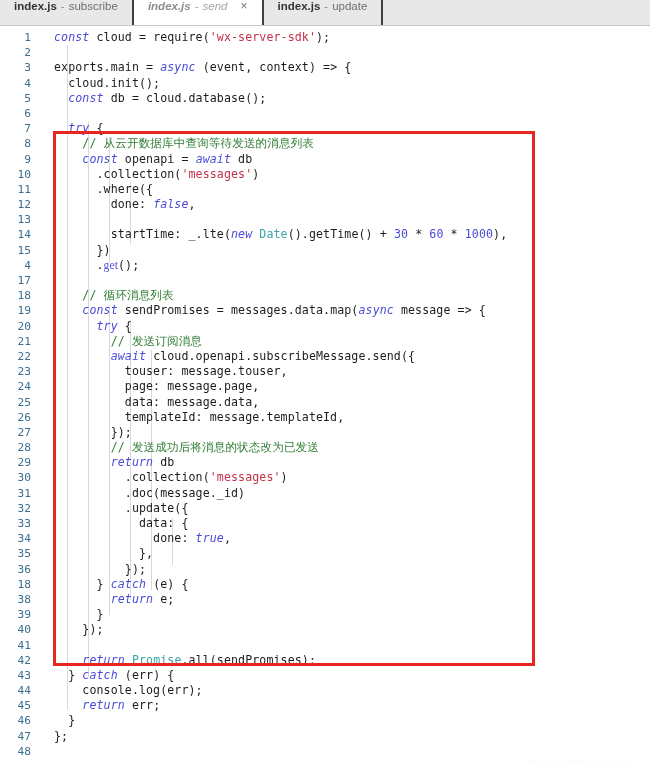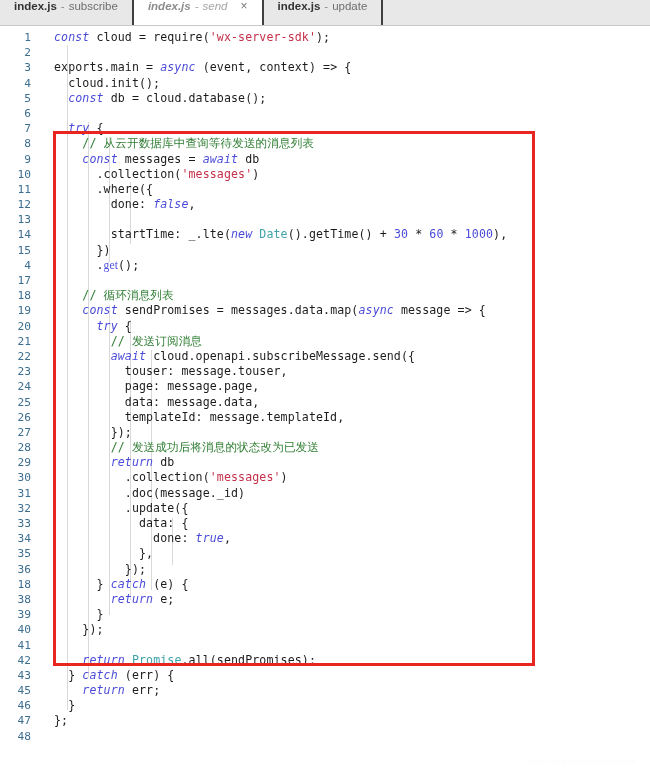--- a/index.html
+++ b/index.html
@@ -165,21 +165,21 @@
       </div>
     <div id="lines">
         <div class="line"><div class="gutter">1</div><div class="src"><span class="kw">const</span><span class="plain"> cloud = require(</span><span class="str">'wx-server-sdk'</span><span class="plain">);</span></div></div>
         <div class="line"><div class="gutter">2</div><div class="src">&nbsp;</div></div>
         <div class="line"><div class="gutter">3</div><div class="src"><span class="plain">exports.main = </span><span class="kw">async</span><span class="plain"> (event, context) =&gt; {</span></div></div>
         <div class="line"><div class="gutter">4</div><div class="src"><span class="plain">  cloud.init();</span></div></div>
         <div class="line"><div class="gutter">5</div><div class="src"><span class="plain">  </span><span class="kw">const</span><span class="plain"> db = cloud.database();</span></div></div>
         <div class="line"><div class="gutter">6</div><div class="src">&nbsp;</div></div>
         <div class="line"><div class="gutter">7</div><div class="src"><span class="plain">  </span><span class="kw">try</span><span class="plain"> {</span></div></div>
         <div class="line"><div class="gutter">8</div><div class="src"><span class="cmt">    // 从云开数据库中查询等待发送的消息列表</span></div></div>
-        <div class="line"><div class="gutter">9</div><div class="src"><span class="plain">    </span><span class="kw">const</span><span class="plain"> messages = </span><span class="kw">await</span><span class="plain"> db</span></div></div>
+        <div class="line"><div class="gutter">9</div><div class="src"><span class="plain">    </span><span class="kw">const</span><span class="plain"> openapi = </span><span class="kw">await</span><span class="plain"> db</span></div></div>
         <div class="line"><div class="gutter">10</div><div class="src"><span class="plain">      .collection(</span><span class="str">'messages'</span><span class="plain">)</span></div></div>
         <div class="line"><div class="gutter">11</div><div class="src"><span class="plain">      .where({</span></div></div>
         <div class="line"><div class="gutter">12</div><div class="src"><span class="plain">        done: </span><span class="kw">false</span><span class="plain">,</span></div></div>
         <div class="line"><div class="gutter">13</div></div>
         <div class="line"><div class="gutter">14</div><div class="src"><span class="plain">        startTime: _.lte(</span><span class="kw">new</span><span class="plain"> </span><span class="cls">Date</span><span class="plain">().getTime() + </span><span class="num">30</span><span class="plain"> * </span><span class="num">60</span><span class="plain"> * </span><span class="num">1000</span><span class="plain">),</span></div></div>
         <div class="line"><div class="gutter">15</div><div class="src"><span class="plain">      })</span></div></div>
         <div class="line"><div class="gutter">4</div><div class="src"><span class="plain">      .</span><span class="fn">get</span><span class="plain">();</span></div></div>
         <div class="line"><div class="gutter">17</div><div class="src">&nbsp;</div></div>
         <div class="line"><div class="gutter">18</div><div class="src"><span class="cmt">    // 循环消息列表</span></div></div>
         <div class="line"><div class="gutter">19</div><div class="src"><span class="plain">    </span><span class="kw">const</span><span class="plain"> sendPromises = messages.data.map(</span><span class="kw">async</span><span class="plain"> message =&gt; {</span></div></div>
@@ -200,20 +200,21 @@
         <div class="line"><div class="gutter">34</div><div class="src"><span class="plain">              done: </span><span class="kw">true</span><span class="plain">,</span></div></div>
         <div class="line"><div class="gutter">35</div><div class="src"><span class="plain">            },</span></div></div>
         <div class="line"><div class="gutter">36</div><div class="src"><span class="plain">          });</span></div></div>
         <div class="line"><div class="gutter">18</div><div class="src"><span class="plain">      } </span><span class="kw">catch</span><span class="plain"> (e) {</span></div></div>
         <div class="line"><div class="gutter">38</div><div class="src"><span class="plain">        </span><span class="kw">return</span><span class="plain"> e;</span></div></div>
         <div class="line"><div class="gutter">39</div><div class="src"><span class="plain">      }</span></div></div>
         <div class="line"><div class="gutter">40</div><div class="src"><span class="plain">    });</span></div></div>
         <div class="line"><div class="gutter">41</div><div class="src">&nbsp;</div></div>
         <div class="line"><div class="gutter">42</div><div class="src"><span class="plain">    </span><span class="kw">return</span><span class="plain"> </span><span class="cls">Promise</span><span class="plain">.all(sendPromises);</span></div></div>
         <div class="line"><div class="gutter">43</div><div class="src"><span class="plain">  } </span><span class="kw">catch</span><span class="plain"> (err) {</span></div></div>
+        <div class="line"><div class="gutter">44</div><div class="src"><span class="plain">    console.log(err);</span></div></div>
         <div class="line"><div class="gutter">45</div><div class="src"><span class="plain">    </span><span class="kw">return</span><span class="plain"> err;</span></div></div>
         <div class="line"><div class="gutter">46</div><div class="src"><span class="plain">  }</span></div></div>
         <div class="line"><div class="gutter">47</div><div class="src"><span class="plain">};</span></div></div>
         <div class="line"><div class="gutter">48</div><div class="src">&nbsp;</div></div>
       </div>
   </div>
   <div class="redbox" id="redbox" style="left: 53px; top: 106px; width: 482px; height: 535px; border-color: rgb(232, 37, 31);"></div>
 </div>
 
 <div class="watermark">https://blog.csdn.net/HiFiveJack</div>

